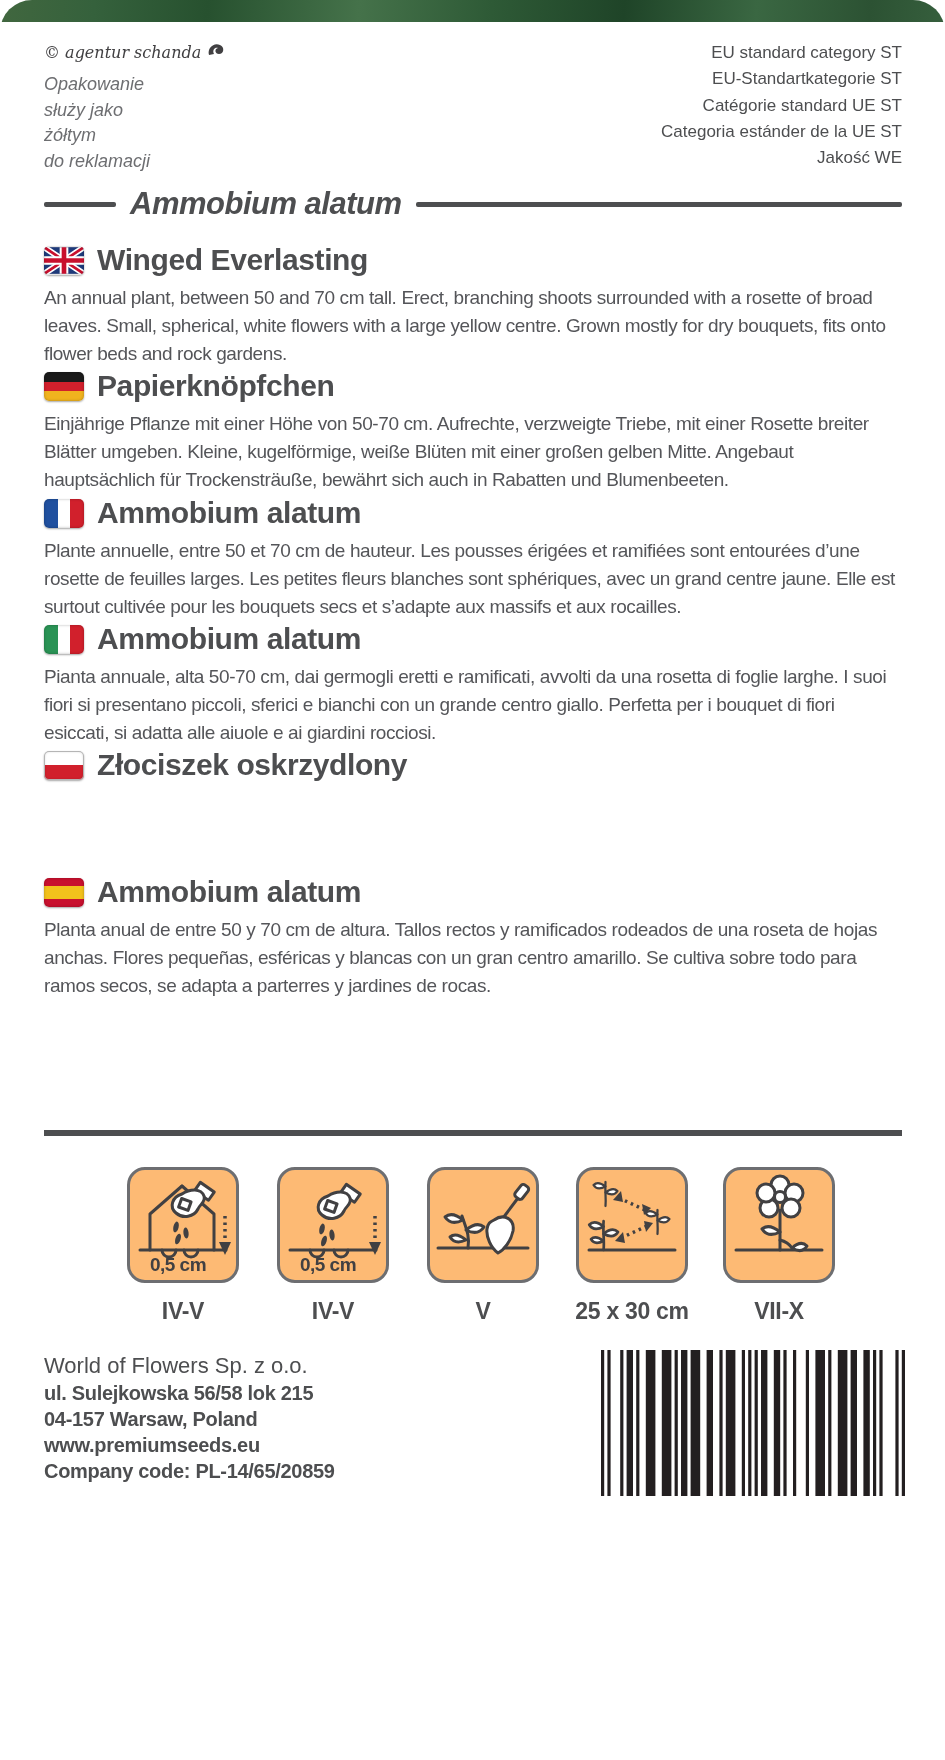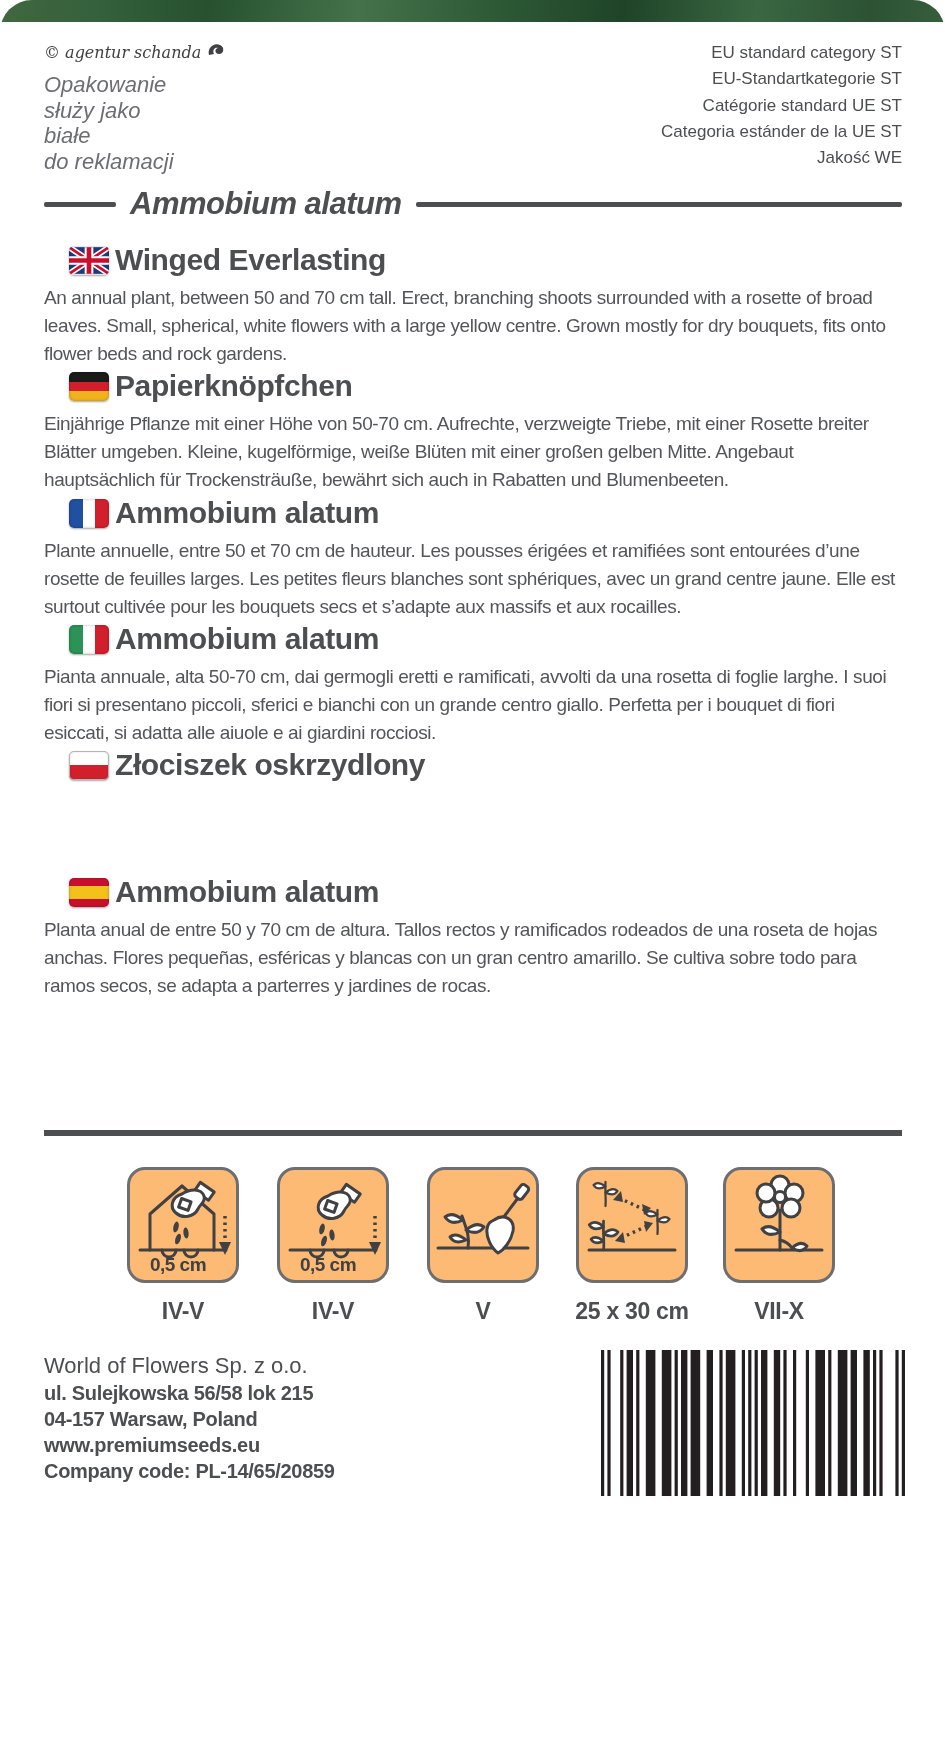--- a/index.html
+++ b/index.html
@@ -6,35 +6,35 @@
   #page{position:relative;width:945px;height:1496px;background:#ffffff;overflow:hidden;
         font-family:"Liberation Sans",sans-serif;color:#58595b;border-radius:32px;}
 
   
   .photo-strip{position:absolute;left:0;top:0;width:945px;height:22px;
     background:linear-gradient(95deg,#41673f 0%,#35613c 10%,#27512f 22%,#45724a 38%,
       #2e5a36 52%,#1f4428 66%,#3a6742 80%,#2c5233 92%,#365f3d 100%);}
 
   .credit{position:absolute;left:44px;top:42px;font-size:16px;font-style:italic;
           font-family:"DejaVu Serif",serif;color:#414042;display:flex;align-items:center;gap:6px;}
-  .left-claims{position:absolute;left:44px;top:72px;font-size:22px;font-style:italic;
+  .left-claims{position:absolute;left:44px;top:72px;font-size:18px;font-style:italic;
           color:#6d6e71;line-height:25.5px;}
   .right-cats{position:absolute;right:43px;top:40px;text-align:right;font-size:17px;
           color:#4d4e50;line-height:26.3px;}
 
   
   .title-row{position:absolute;left:44px;right:43px;top:186px;display:flex;align-items:center;gap:14px;}
   .title-row .dash{height:5px;background:#4d4e50;border-radius:2px;}
   .title-row .dash.l{width:72px;}
   .title-row .dash.r{flex:1;}
   .main-title{font-size:31px;font-weight:bold;font-style:italic;color:#4d4e50;letter-spacing:-0.5px;white-space:nowrap;}
 
   
   .lang{position:absolute;left:44px;width:858px;}
-  .lang-head{display:flex;align-items:center;gap:6px;margin-left:25px;}
+  .lang-head{display:flex;align-items:center;gap:13px;}
   .lang-head h2{margin:0;font-size:30px;font-weight:bold;color:#4d4e50;letter-spacing:-0.4px;line-height:32px;}
   .lang p{margin:8px 0 0;font-size:19px;line-height:28px;letter-spacing:-0.4px;color:#545559;}
 
   .flag{width:40px;height:29px;border-radius:5px;display:inline-block;position:relative;
         overflow:hidden;box-shadow:0 1px 2px rgba(0,0,0,.35);flex:0 0 auto;}
   .flag::after{content:'';position:absolute;inset:0;border-radius:5px;box-shadow:inset 0 0 3px rgba(0,0,0,.28);}
   .flag-de{background:linear-gradient(to bottom,#1a1a1a 0 34%,#d1202c 34% 67%,#f0b31e 67% 100%);}
   .flag-fr{background:linear-gradient(to right,#20509f 0 34%,#ffffff 34% 66%,#d1202c 66% 100%);}
   .flag-it{background:linear-gradient(to right,#2a9355 0 34%,#ffffff 34% 66%,#d1202c 66% 100%);}
   .flag-pl{background:linear-gradient(to bottom,#ffffff 0 50%,#d1202c 50% 100%);}
@@ -81,21 +81,21 @@
     <span>
       <svg width="18" height="16" viewBox="0 0 18 16">
           <path d="M2,13 C0,6 7,0 13,3 c5,2 4,9 -1,9 c-4,0 -5,-5 -1,-6 c-3,-1 -6,2 -4,6 z" fill="#414042"></path>
         </svg>
     </span>
   </div>
 
   <div class="left-claims">
     <div>Opakowanie</div>
     <div>służy jako</div>
-    <div>białe</div>
+    <div>żółtym</div>
     <div>do reklamacji</div>
   </div>
 
   <div class="right-cats">
     <div>EU standard category ST</div>
     <div>EU-Standartkategorie ST</div>
     <div>Catégorie standard UE ST</div>
     <div>Categoria estánder de la UE ST</div>
     <div>Jakość WE</div>
   </div>

